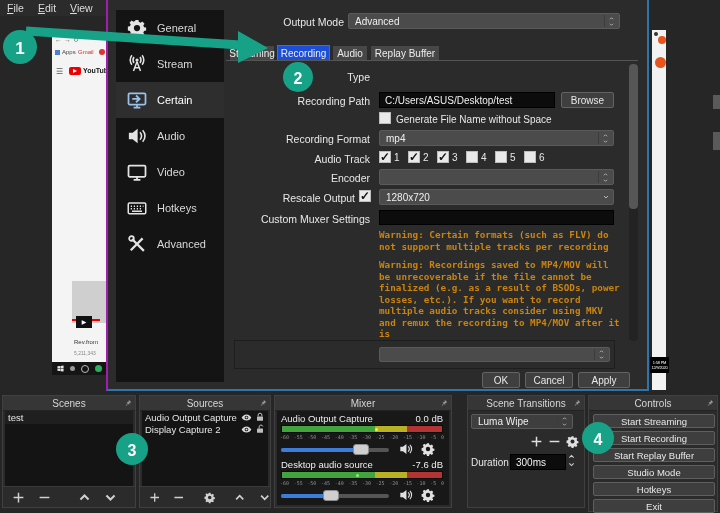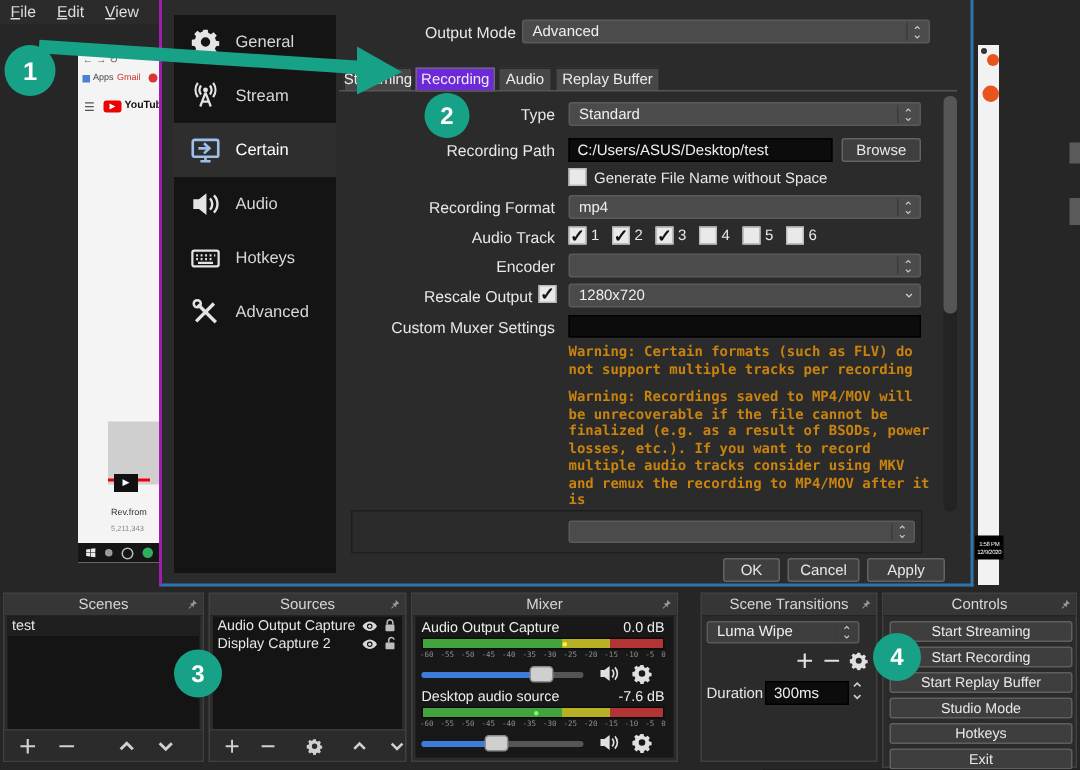--- a/index.html
+++ b/index.html
@@ -27,21 +27,21 @@
   .spin{position:absolute;right:1px;top:1px;bottom:1px;width:13px;display:flex;flex-direction:column;gap:1px;
         align-items:center;justify-content:center;border-left:1px solid #3c3c3c;color:#cfcfcf;}
   .blackfield{position:absolute;height:16px;background:#0c0c0c;border:1px solid #000;color:#f0f0f0;font-size:10px;
               display:flex;align-items:center;padding:0 5px;box-sizing:border-box;white-space:nowrap;overflow:hidden;}
   .pbtn{position:absolute;background:#3f3f3f;border:1px solid #636363;border-radius:2px;color:#e8e8e8;
         font-size:10px;display:flex;align-items:center;justify-content:center;box-sizing:border-box;}
   .cb{position:absolute;width:12px;height:12px;background:#e9e9e9;border:1px solid #bdbdbd;box-sizing:border-box;}
   .cb.checked::after{content:"\2713";position:absolute;left:0px;top:-2px;font-size:12px;font-weight:bold;color:#131313;}
   .tab{position:absolute;top:45px;height:16px;background:#474747;border:1px solid #2a2a2a;color:#ececec;
        font-size:10px;display:flex;align-items:center;justify-content:center;box-sizing:border-box;}
-  .tab.sel{background:#6d28d9;border:1px solid #6a6a6a;}
+  .tab.sel{background:#1d4ed8;border:1px solid #6a6a6a;}
   .warn{position:absolute;color:#c9830f;font-family:"DejaVu Sans Mono",monospace;font-weight:bold;
         font-size:9.3px;line-height:11.5px;}
   
   .panel{position:absolute;top:395px;background:#2b2b2b;border:1px solid #404040;box-sizing:border-box;z-index:5;}
   .phead{position:relative;height:14px;background:#363636;border-bottom:1px solid #232323;color:#d6d6d6;
          font-size:10px;display:flex;align-items:center;justify-content:center;}
   .pin{position:absolute;right:3px;top:3px;color:#9a9a9a;}
   .plist{position:absolute;left:2px;right:2px;top:15px;bottom:21px;background:#141414;}
   .ptool{position:absolute;left:0;right:0;bottom:0;height:20px;display:flex;align-items:center;gap:13px;
          padding-left:9px;color:#d0d0d0;background:#2b2b2b;border-top:1px solid #3a3a3a;}
@@ -198,20 +198,26 @@
         <span>Certain</span>
       </div>
       <div class="side-item">
         <svg class="sic" width="20" height="20">
             <use href="#i-speaker"></use>
           </svg>
         <span>Audio</span>
       </div>
       <div class="side-item">
         <svg class="sic" width="20" height="20">
+            <use href="#i-monitor"></use>
+          </svg>
+        <span>Video</span>
+      </div>
+      <div class="side-item">
+        <svg class="sic" width="20" height="20">
             <use href="#i-keyboard"></use>
           </svg>
         <span>Hotkeys</span>
       </div>
       <div class="side-item">
         <svg class="sic" width="20" height="20">
             <use href="#i-tools"></use>
           </svg>
         <span>Advanced</span>
       </div>
@@ -238,31 +244,20 @@
       </div>
     <div class="tab" style="left:224px;width:36px;">
         <span>Audio</span>
       </div>
     <div class="tab" style="left:262px;width:70px;">
         <span>Replay Buffer</span>
       </div>
     <div class="abs" style="left:118px;top:60px;width:412px;height:1px;background:#555;"></div>
 
     <div class="flabel" style="top:71px;">Type</div>
-    <div class="combo" style="left:271px;top:68px;width:235px;">
-      <span>Standard</span>
-      <span class="spin">
-          <svg width="7" height="5">
-            <use href="#i-chevu"></use>
-          </svg>
-          <svg width="7" height="5">
-            <use href="#i-chevd"></use>
-          </svg>
-        </span>
-    </div>
 
     <div class="flabel" style="top:95px;">Recording Path</div>
     <div class="blackfield" style="left:271px;top:92px;width:176px;">
       <span>C:/Users/ASUS/Desktop/test</span>
     </div>
     <div class="pbtn" style="left:453px;top:92px;width:53px;height:16px;">
       <span>Browse</span>
     </div>
 
     <div class="cb" style="left:271px;top:112px;"></div>

